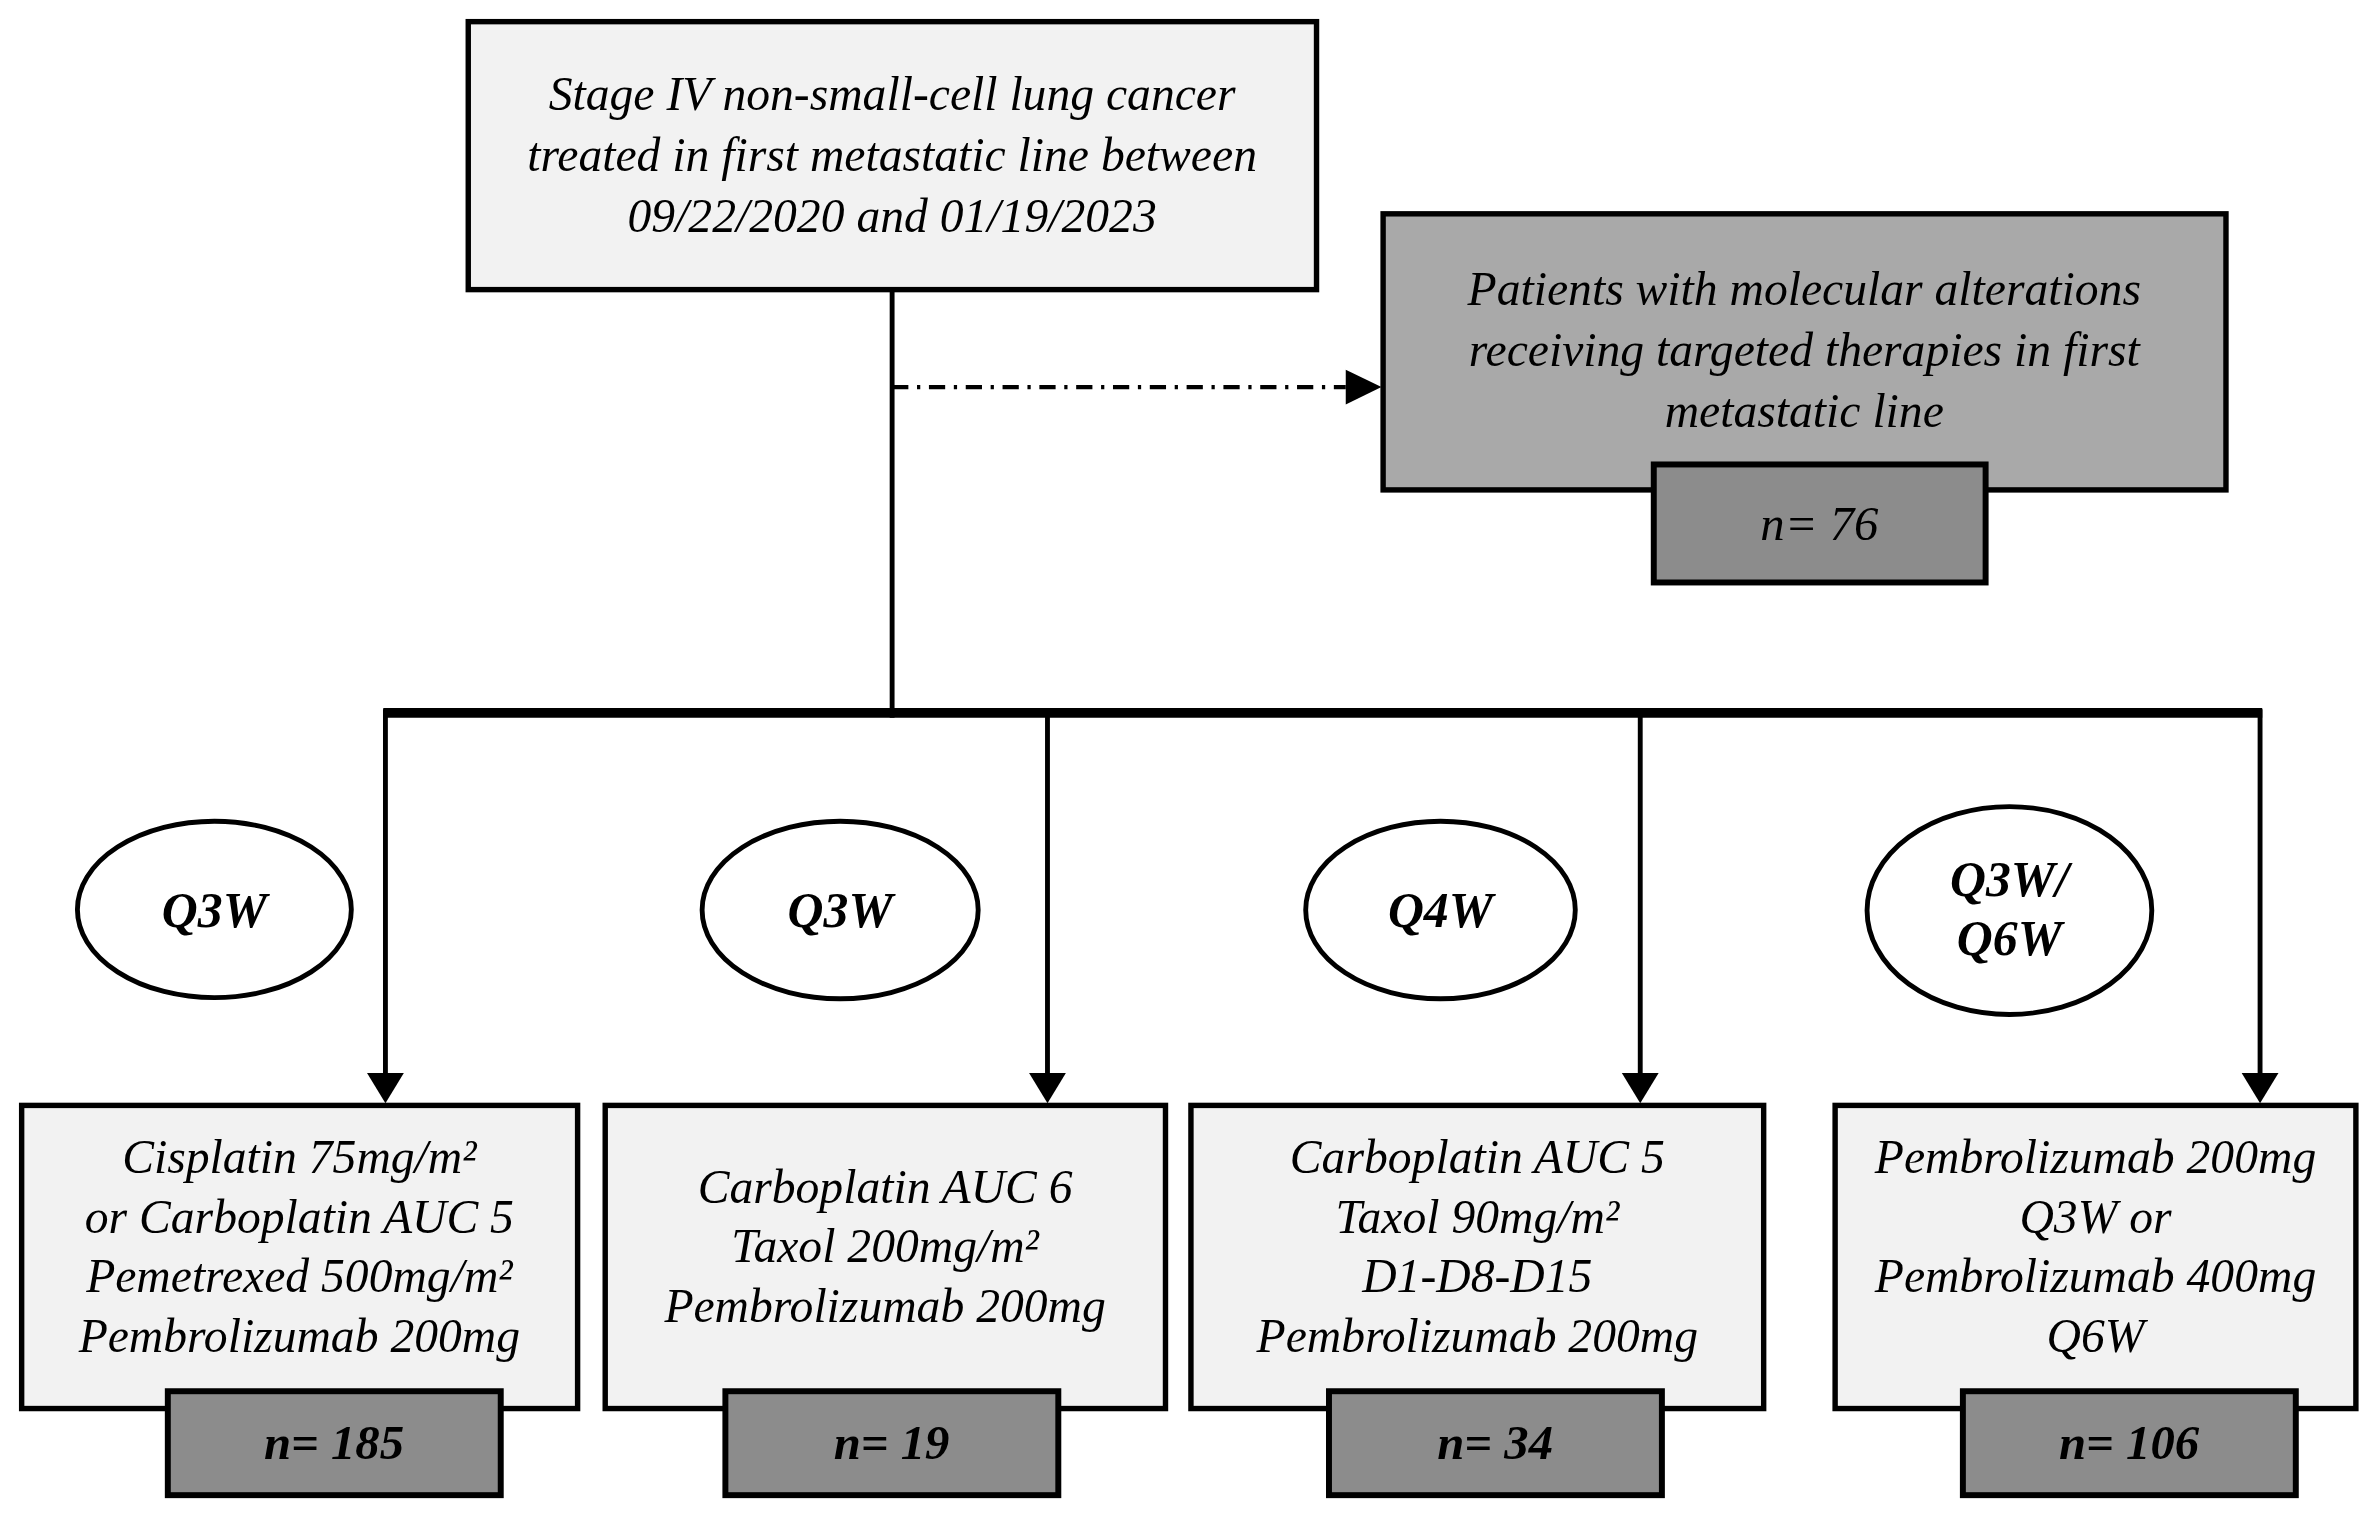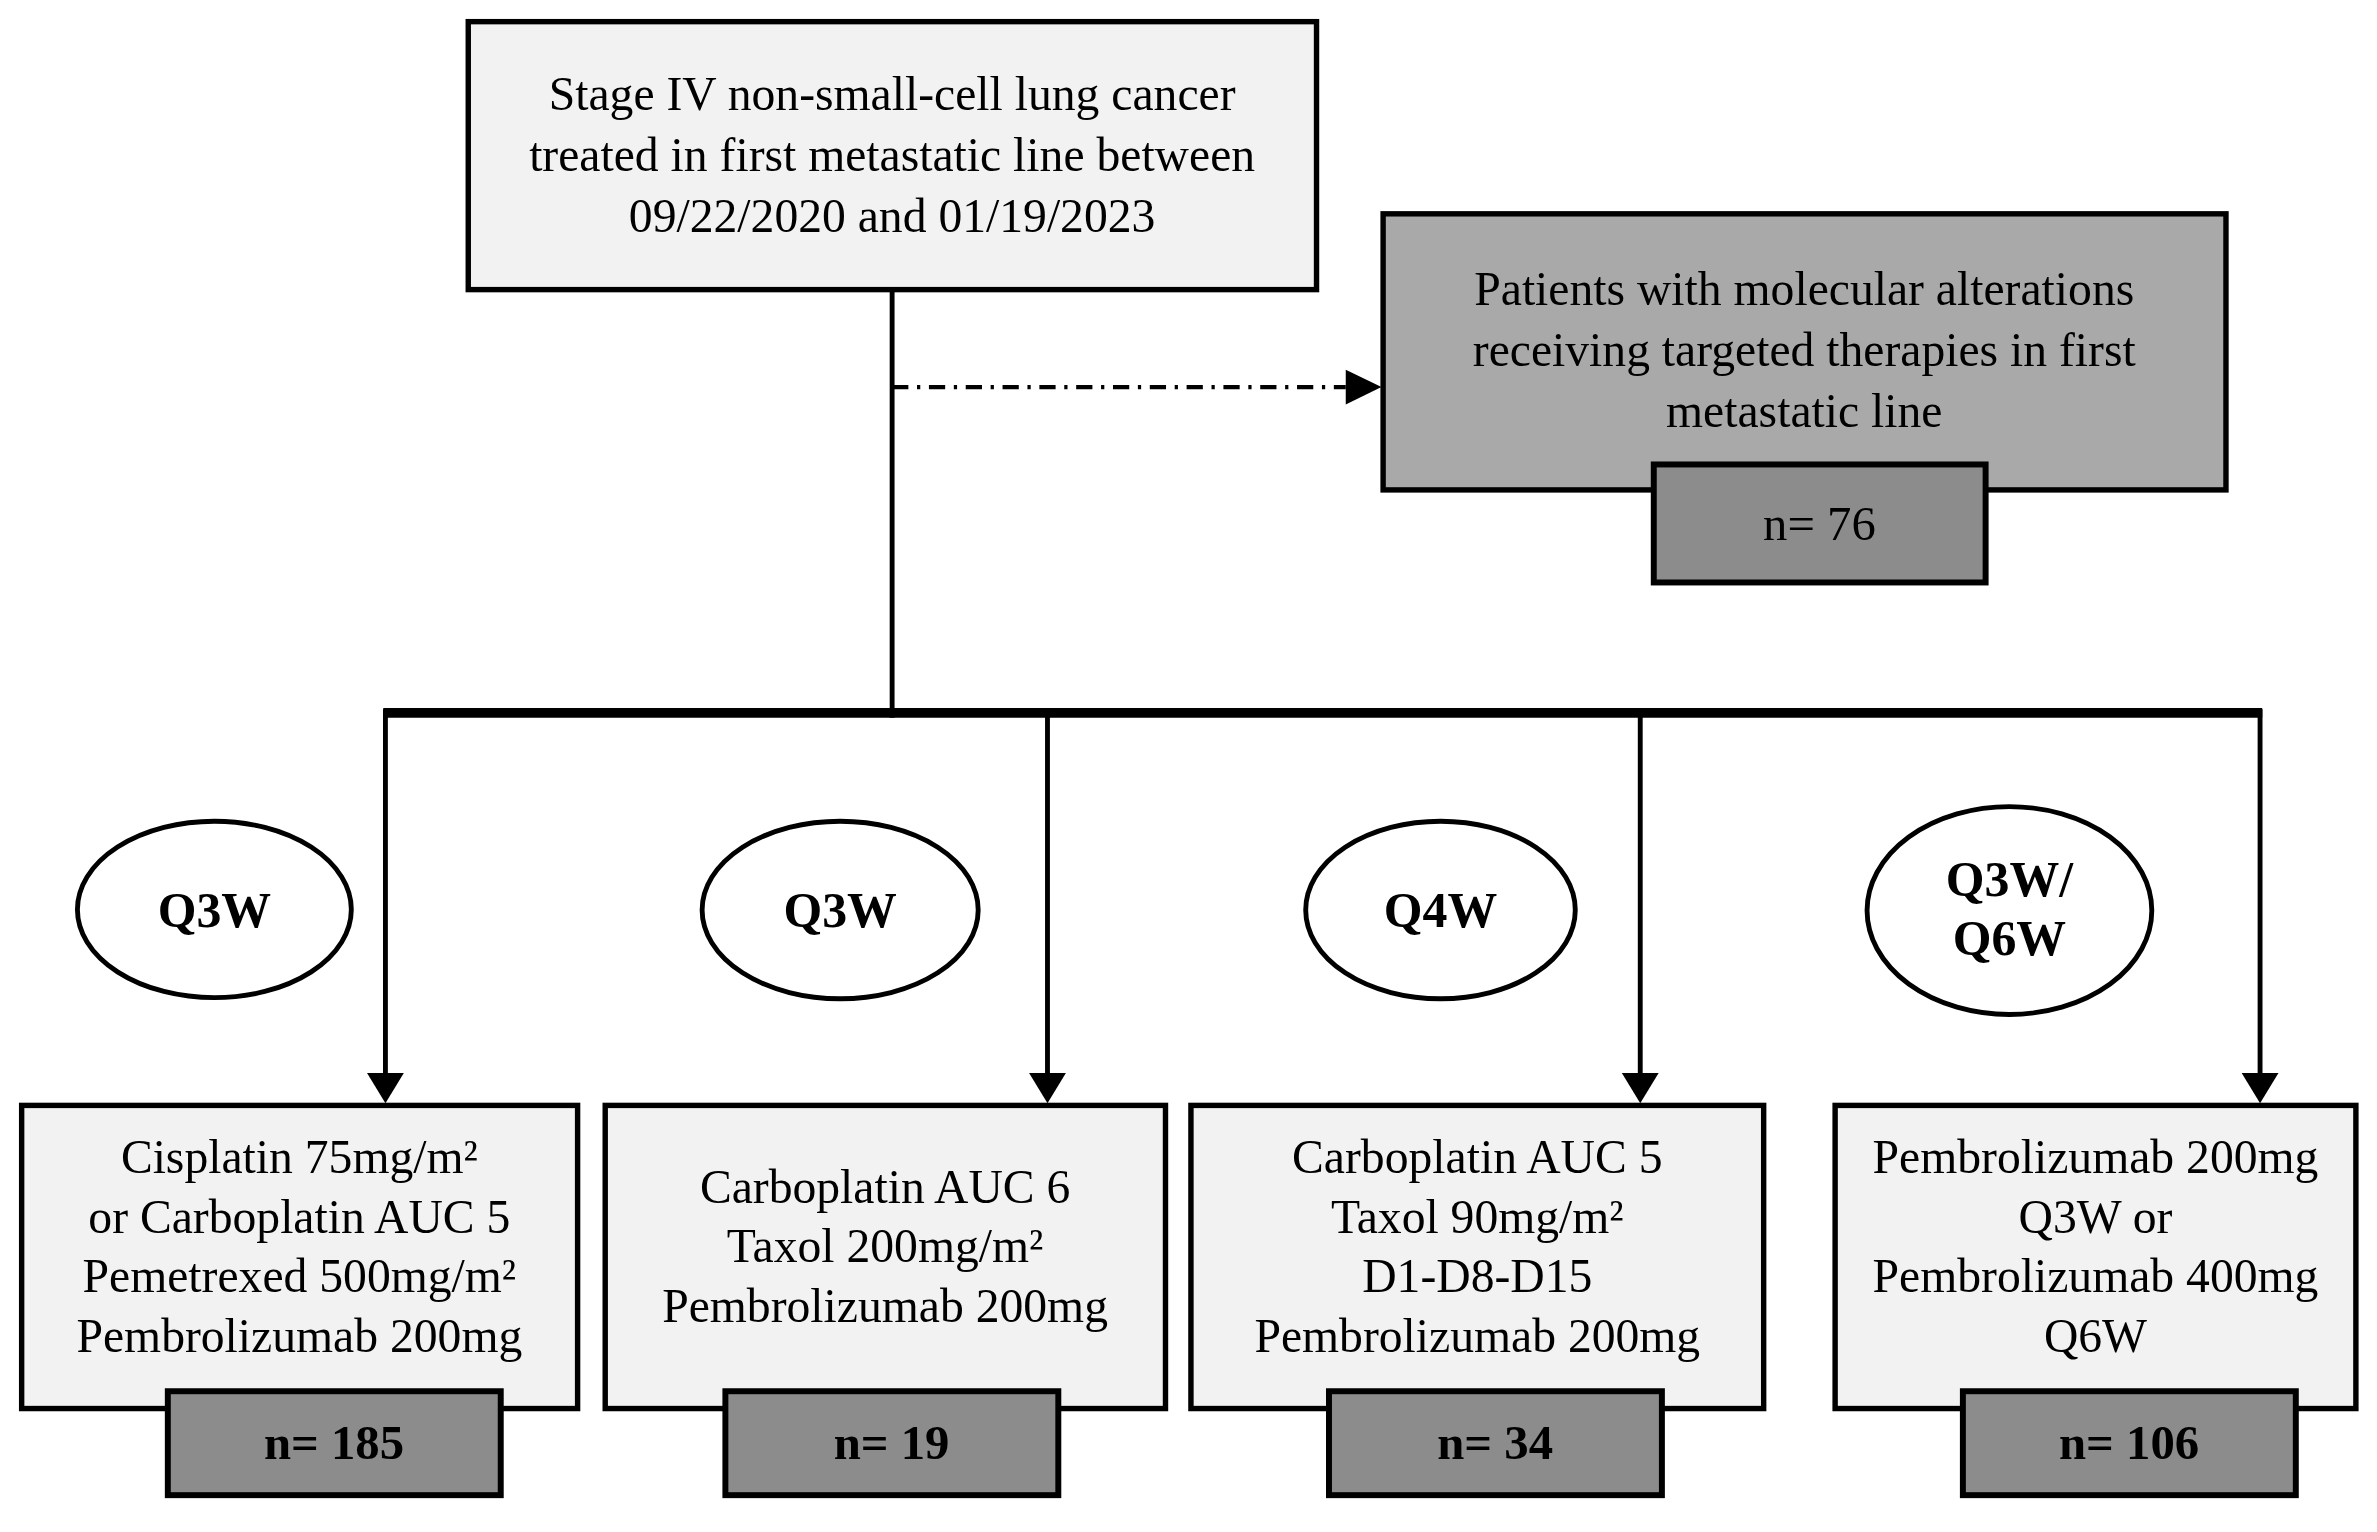--- a/index.html
+++ b/index.html
@@ -3,20 +3,21 @@
 <meta charset="utf-8">
 <style>
   html, body {
     margin: 0;
     padding: 0;
     background: #ffffff;
   }
   .figure-wrap {
     width: 100%;
     background: #fdba74;
+    font-style: italic;
   }
   svg {
     display: block;
     width: 100%;
     height: auto;
     background: #ffffff;
   }
   svg text {
     font-family: "Liberation Serif", "DejaVu Serif", serif;
     fill: #000000;

